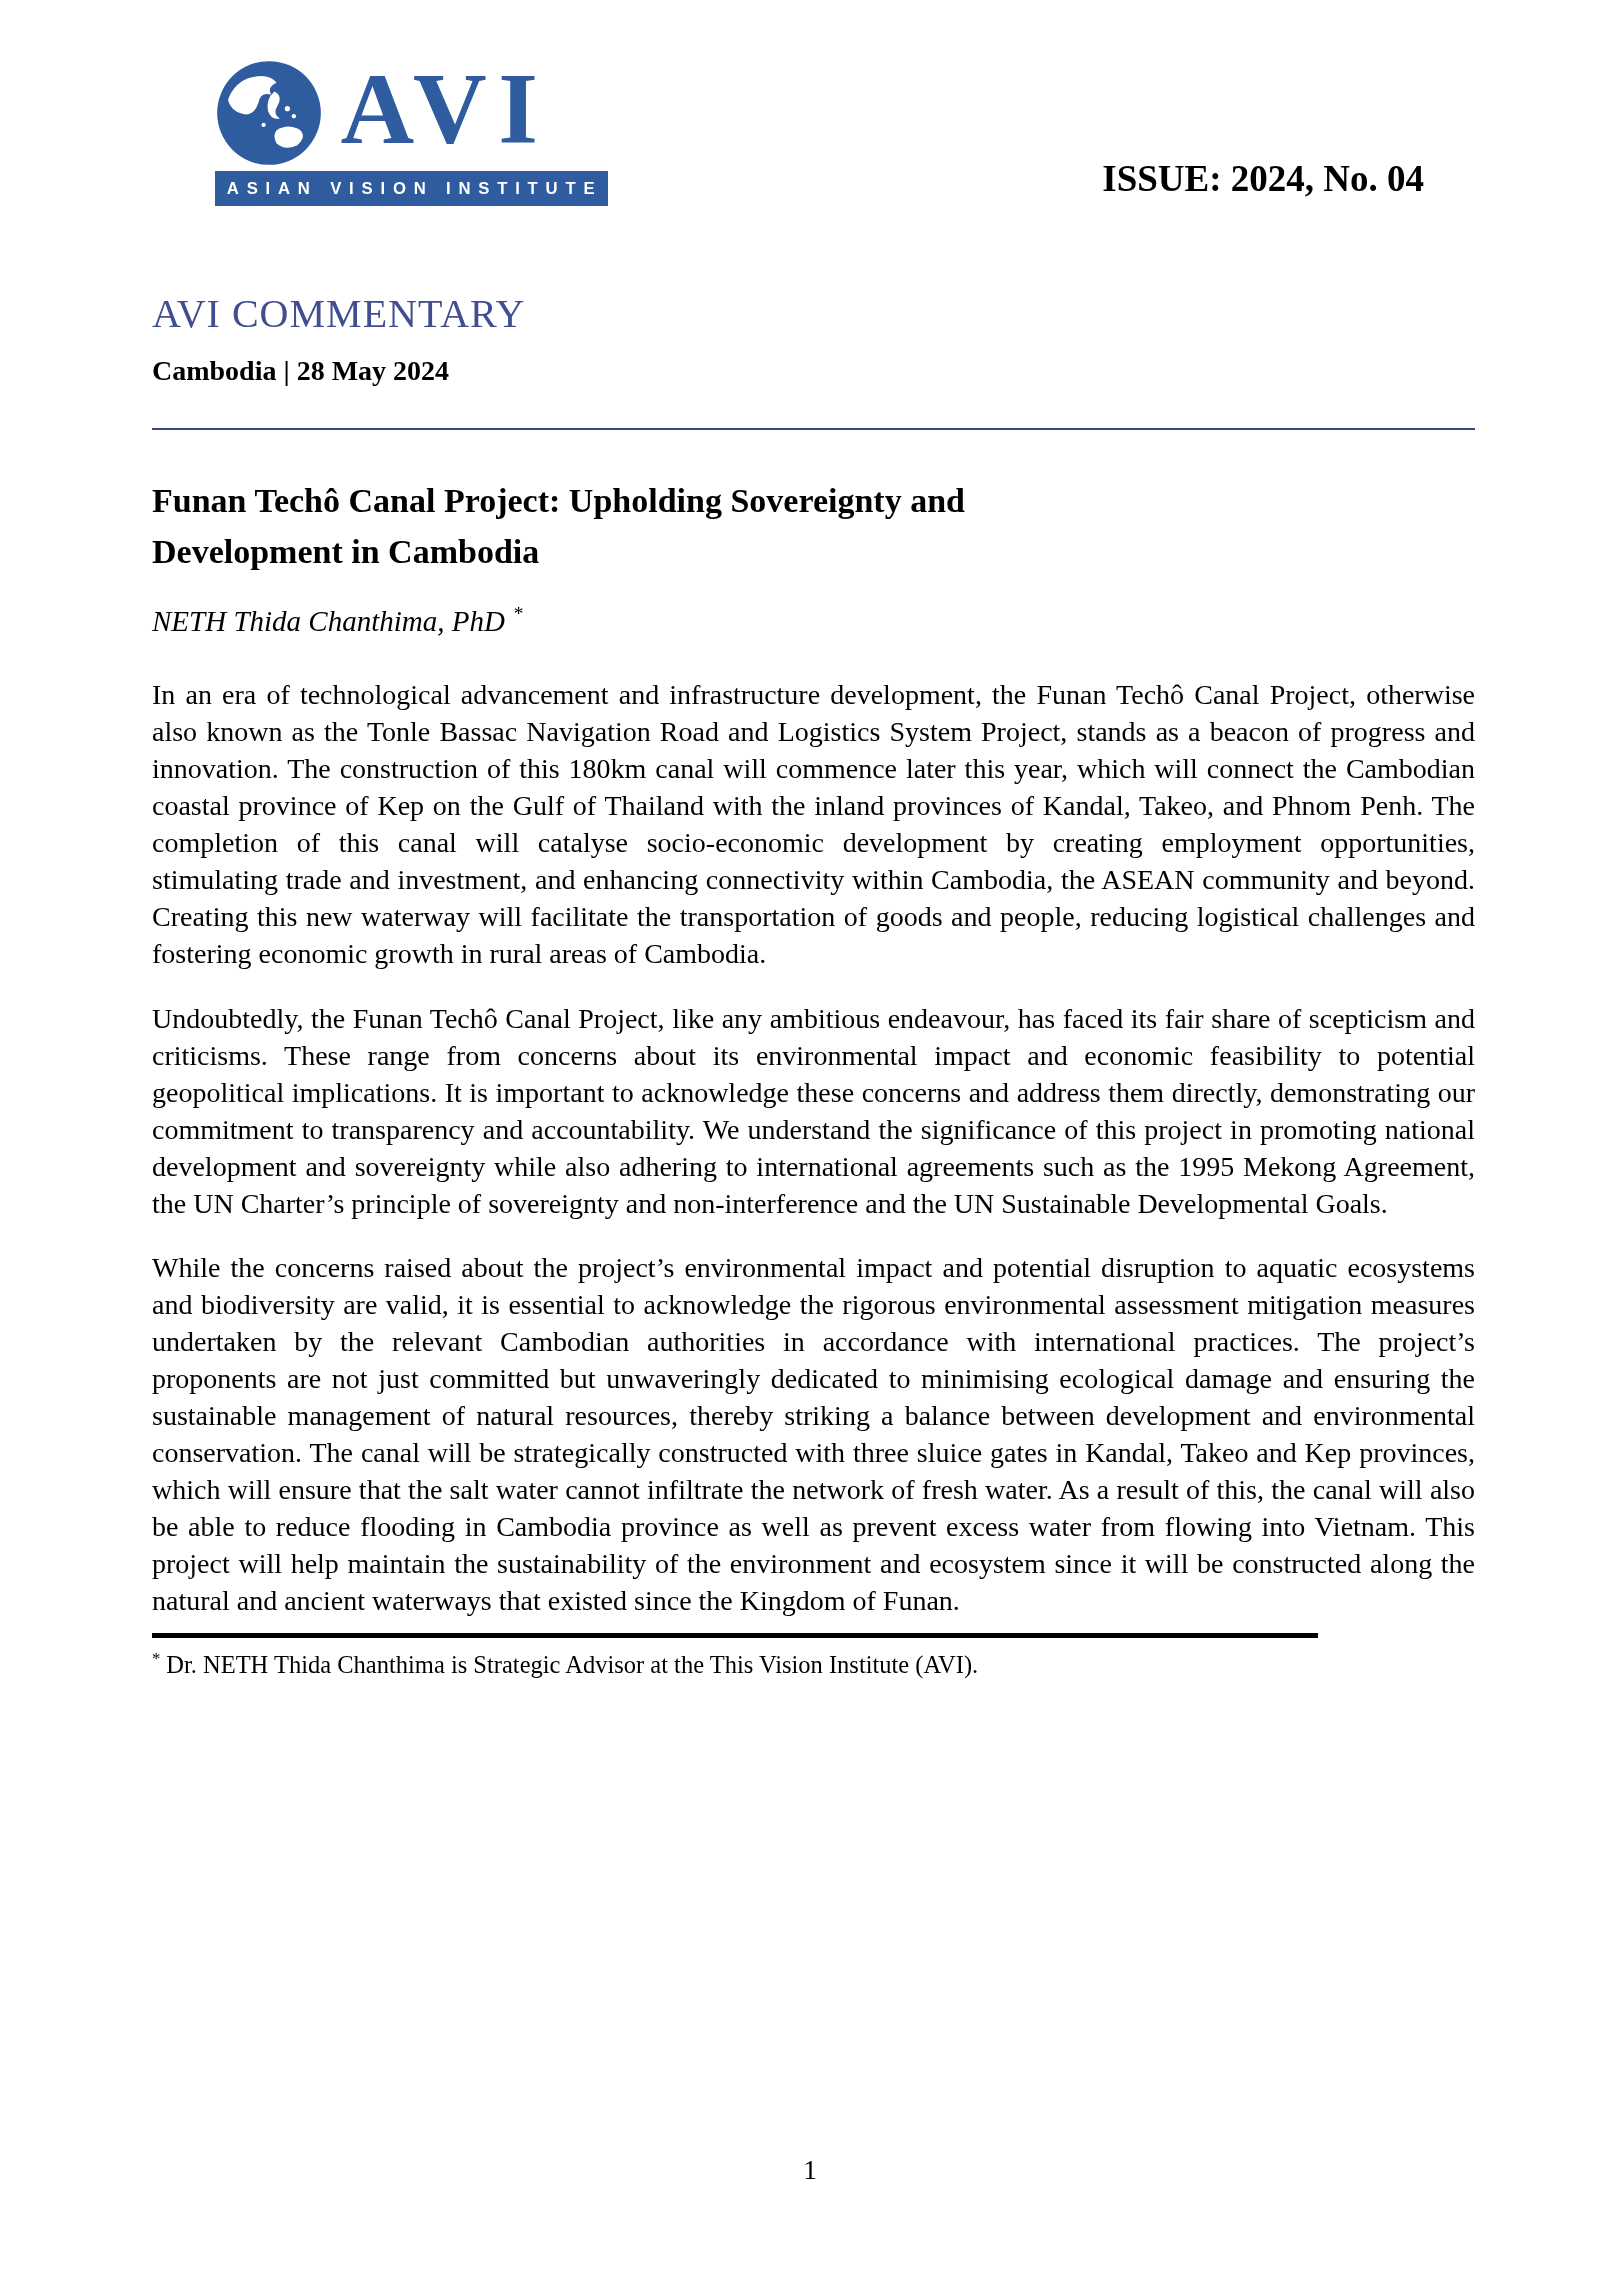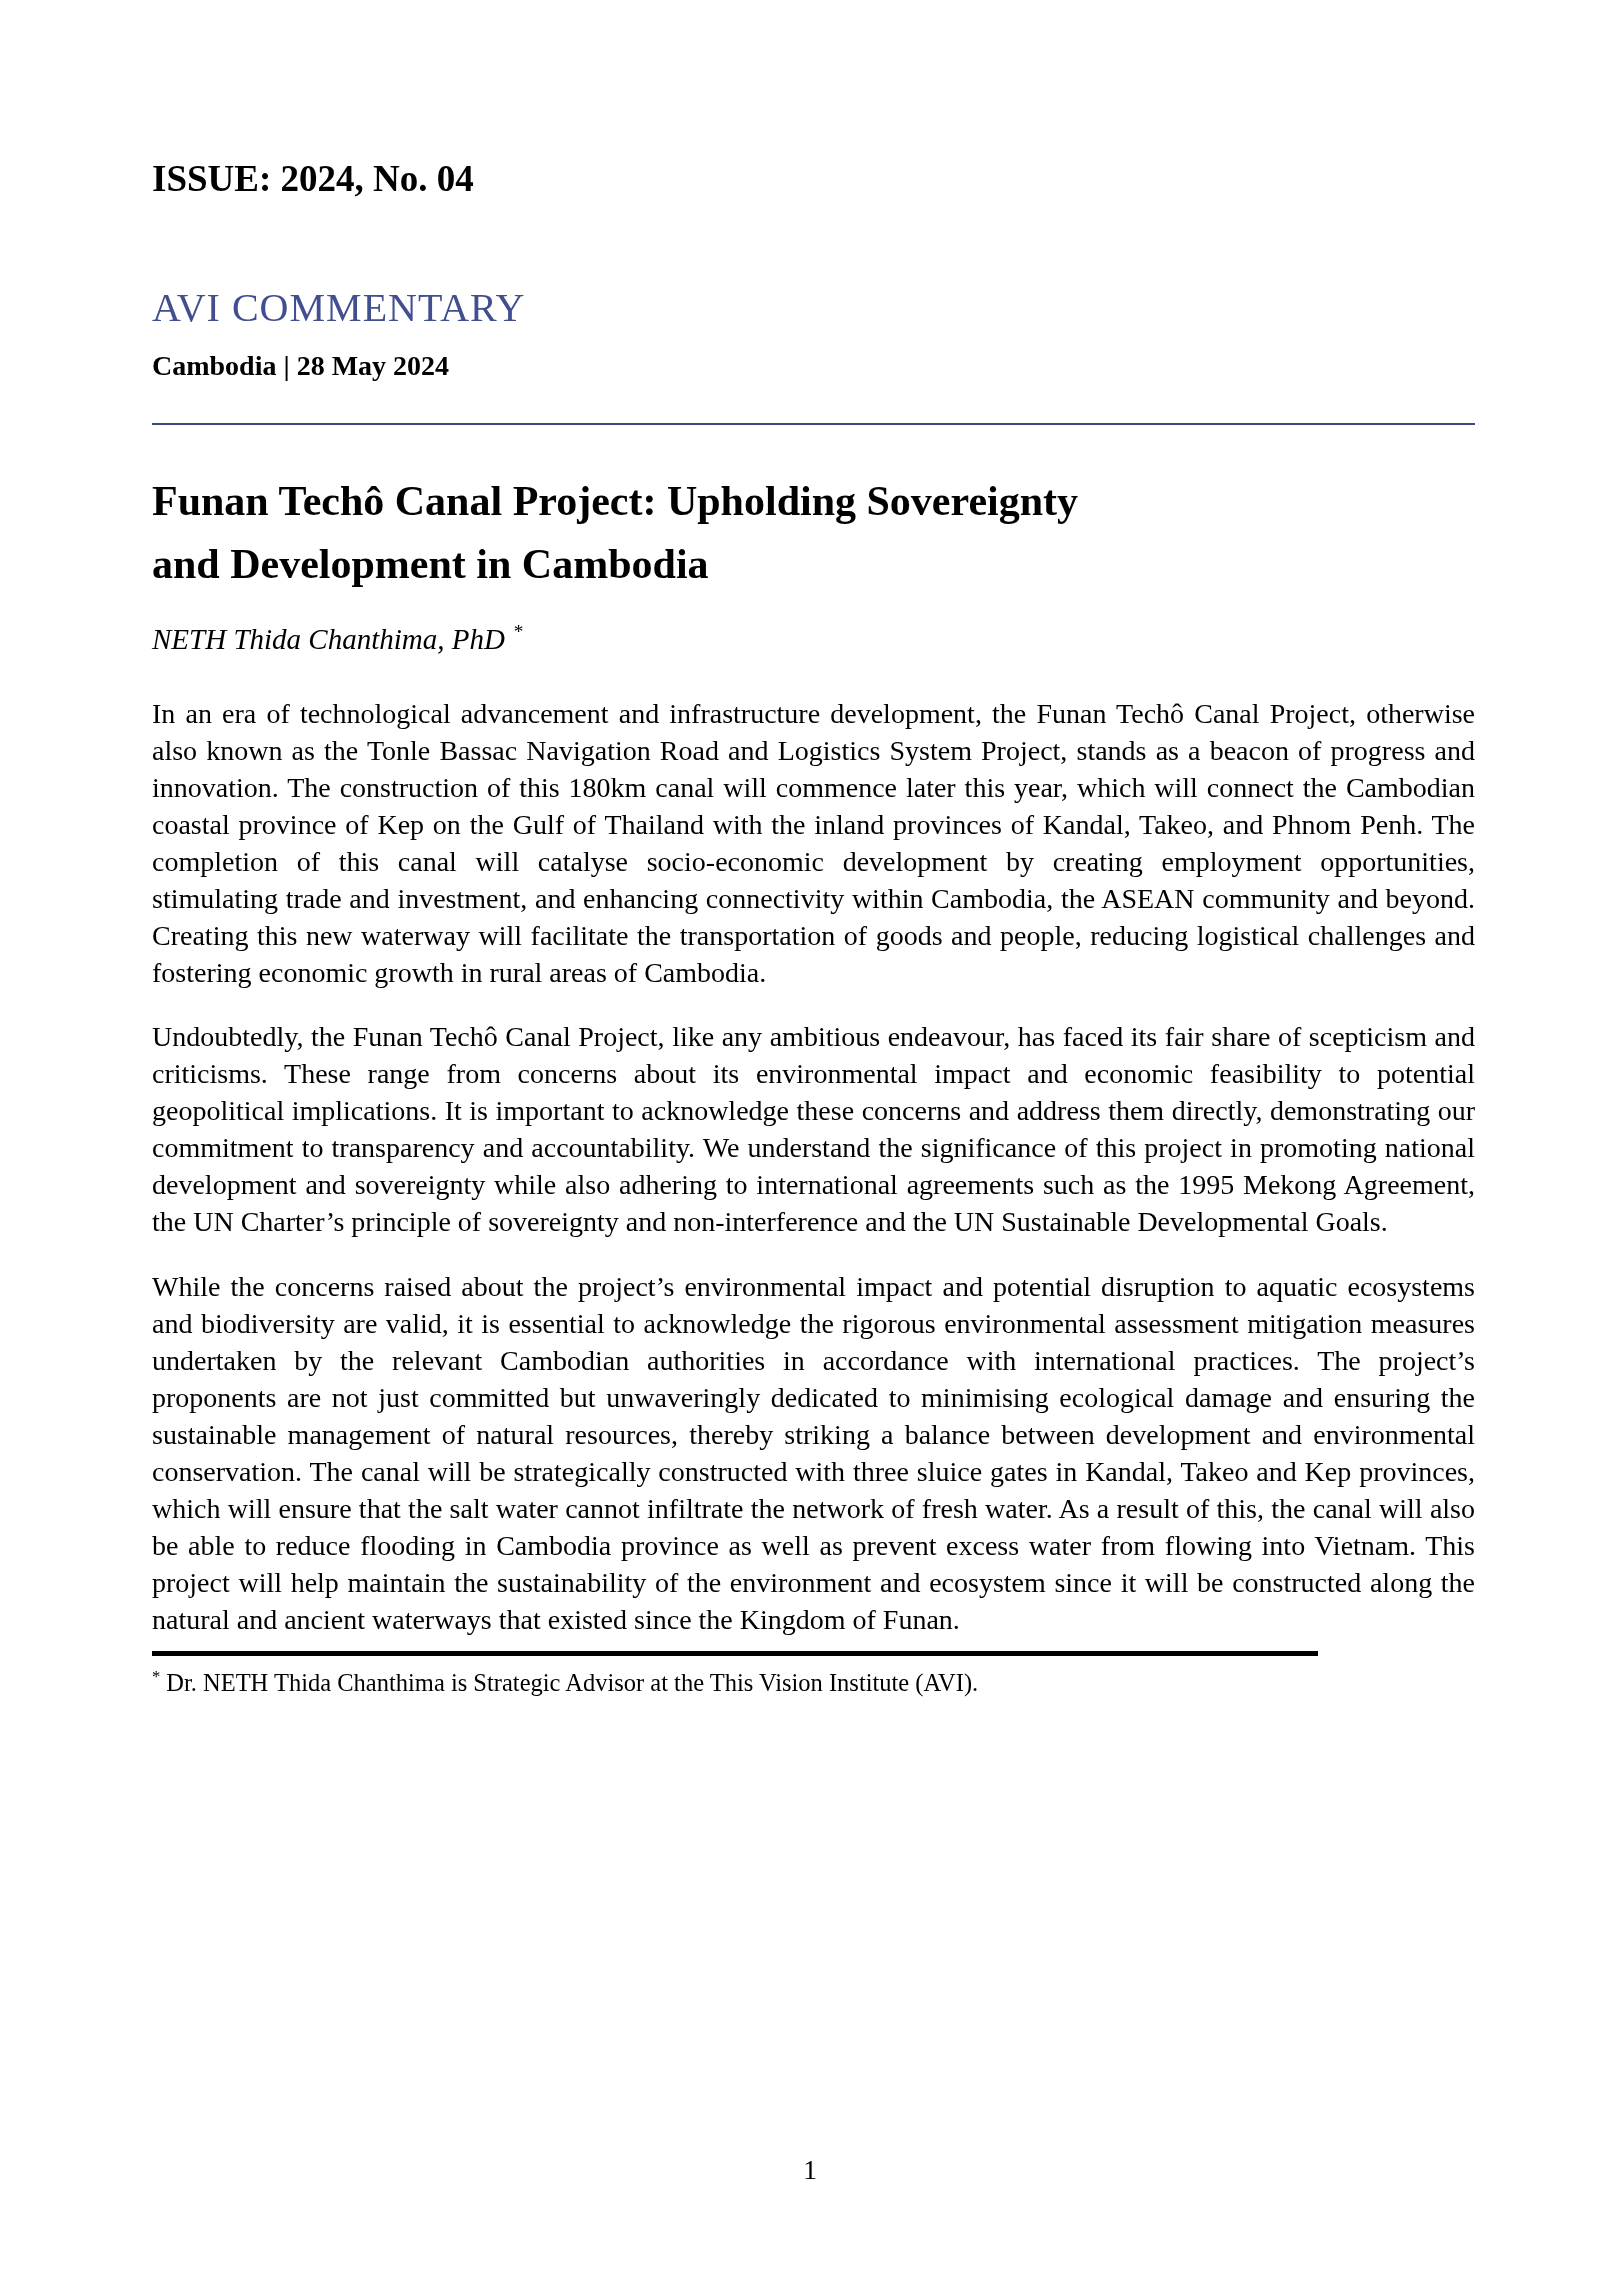--- a/index.html
+++ b/index.html
@@ -81,21 +81,21 @@
   }
   .header-divider{
     margin-top:41px;
     border:none;
     border-top:2.9px solid var(--rule-blue);
     width:100%;
   }
   
   .article-title{
     margin-top:45px;
-    font-size:42px;
+    font-size:34px;
     font-weight:bold;
     line-height:1.5;
     max-width:980px;
   }
   .author-line{
     margin-top:25.5px;
     font-size:29px;
     font-style:italic;
   }
   .author-line sup{
@@ -132,20 +132,37 @@
     text-align:center;
     font-size:27.4px;
   }
 </style>
 </head>
 <body>
 
 <div class="page">
 
   <div class="header-row">
+    <div class="logo-block">
+      <div class="logo-top">
+        <span class="globe">
+          <svg viewBox="0 0 100 100" width="108" height="108" aria-hidden="true">
+            <circle cx="50" cy="50" r="48" fill="var(--brand-blue)"></circle>
+            <path d="M12 38 Q18 21 34 17 Q50 13 57 22 Q48 26 52 33 Q42 30 40 41 Q36 53 26 51 Q15 49 12 38 Z" fill="#ffffff"></path>
+            <path d="M55 30 Q63 34 58 43 Q53 51 60 55 Q52 57 49 48 Q47 37 55 30 Z" fill="#ffffff"></path>
+            <path d="M57 66 Q68 59 79 66 Q85 72 76 80 Q64 85 57 78 Q53 71 57 66 Z" fill="#ffffff"></path>
+            <circle cx="67" cy="46" r="2.4" fill="#ffffff"></circle>
+            <circle cx="73" cy="53" r="2" fill="#ffffff"></circle>
+            <circle cx="45" cy="61" r="2" fill="#ffffff"></circle>
+          </svg>
+        </span>
+        <span class="logo-acronym">AVI</span>
+      </div>
+      <div class="logo-bar">ASIAN VISION INSTITUTE</div>
+    </div>
     <div class="issue-label">ISSUE: 2024, No. 04</div>
   </div>
 
   <h1 class="series-title">AVI COMMENTARY</h1>
   <div class="dateline">Cambodia | 28 May 2024</div>
   <hr class="header-divider">
 
   <h2 class="article-title">Funan Techô Canal Project: Upholding Sovereignty and Development in Cambodia</h2>
   <div class="author-line">
     <span>NETH Thida Chanthima, PhD</span><sup>*</sup>

